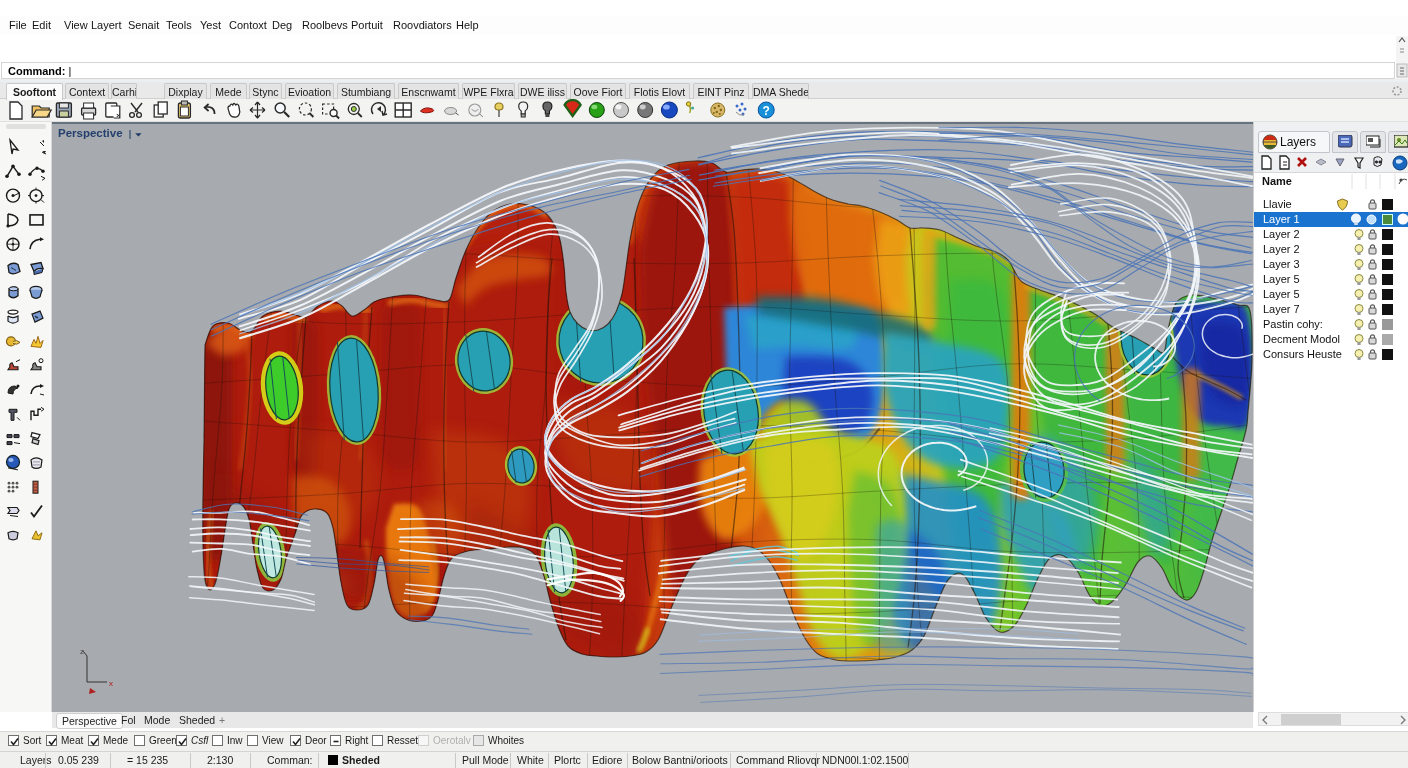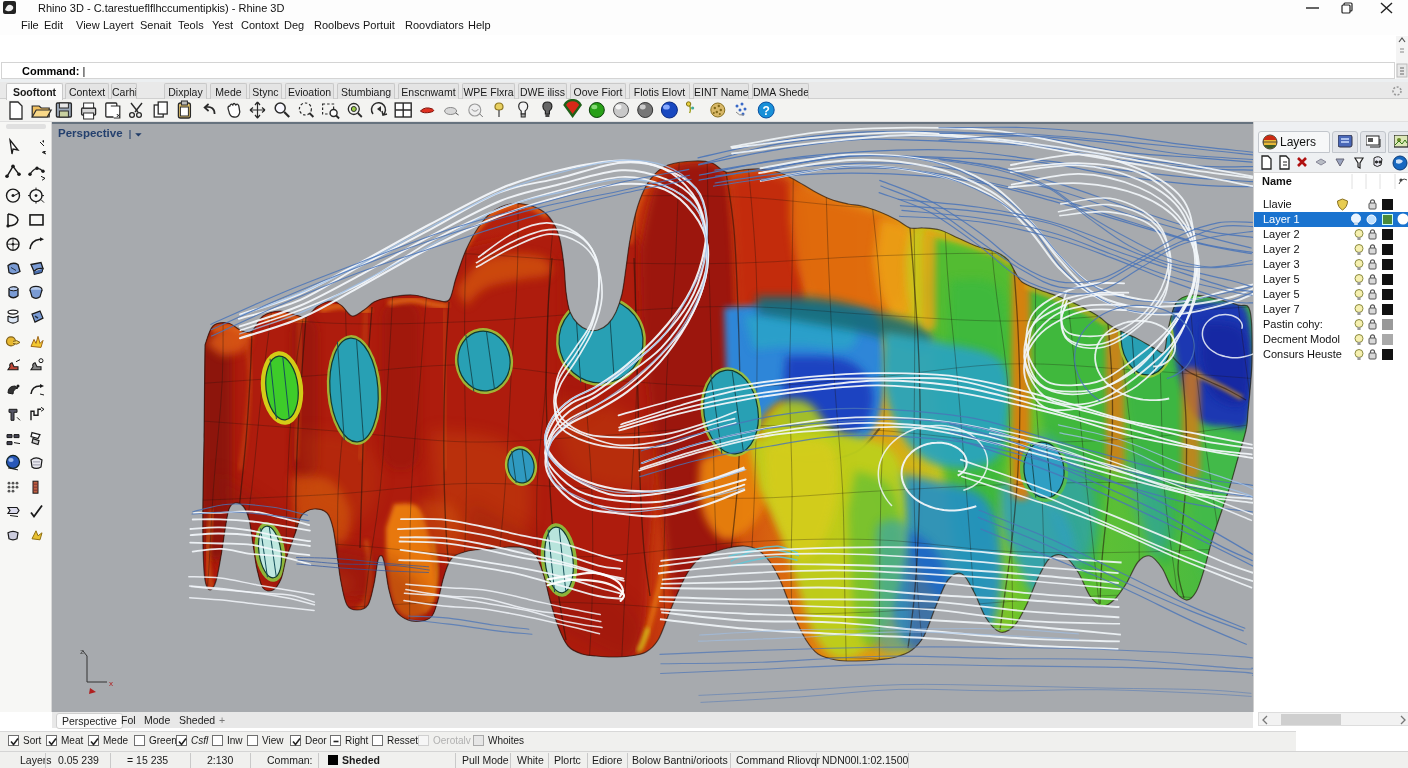--- a/index.html
+++ b/index.html
@@ -5,24 +5,24 @@
 html,body{width:1408px;height:768px;overflow:hidden;background:#fff;
  font-family:"Liberation Sans",sans-serif;-webkit-font-smoothing:antialiased;}
 .abs{position:absolute;}
 #app{position:relative;width:1408px;height:768px;}
 
 #title{left:0;top:0;width:1408px;height:16px;background:#fdfdfd;font-size:11px;color:#111;}
 #title .txt{position:absolute;left:38px;top:2px;}
 #winbtn{position:absolute;right:0;top:0;width:140px;height:16px;}
 
 #menu{left:0;top:16px;width:1408px;height:19px;background:#fdfdfd;font-size:11px;color:#141414;}
-#menu span{position:absolute;top:3px;margin-left:12px;}
+#menu span{position:absolute;top:3px;}
 
 #cmdhist{left:1px;top:36px;width:1394px;height:26px;background:#fff;border:1px solid #c8c8c8;font-size:11px;color:#1a1a1a;padding:1px 6px;line-height:12px;}
-#cmdline{left:1px;top:62px;width:1394px;height:17px;background:#fff;border:1px solid #d4d4d4;font-size:11px;color:#000;padding:2px 20px;font-weight:bold;}
+#cmdline{left:1px;top:62px;width:1394px;height:17px;background:#fff;border:1px solid #d4d4d4;font-size:11px;color:#000;padding:2px 6px;font-weight:bold;}
 #cmdscroll{left:1396px;top:36px;width:12px;height:43px;background:#f4f4f4;}
 #belowcmd{left:0;top:79px;width:1408px;height:3px;background:#eceff1;}
 
 #tabbar{left:0;top:82px;width:1408px;height:17px;background:#e9e9e9;border-bottom:1px solid #d0d0d0;font-size:11px;color:#1a1a1a;}
 #tabbar .tab{position:absolute;top:1px;height:16px;padding-top:2px;background:#e4e4e4;border:1px solid #c9c9c9;border-bottom:none;border-radius:2px 2px 0 0;white-space:nowrap;text-align:center;overflow:hidden;font-size:10.5px;}
 #tabbar .tab.act{background:#fbfbfb;font-weight:bold;height:17px;z-index:3;}
 
 #toolbar{left:0;top:99px;width:1408px;height:23px;background:#f3f3f1;border-bottom:1px solid #e0e0e0;}
 
 #sidebar{left:0;top:122px;width:52px;height:590px;background:#f7f7f5;border-right:1px solid #d8d8d8;}
@@ -39,42 +39,29 @@
 #rlist .hdr{position:absolute;left:8px;top:2px;font-weight:bold;font-size:11px;color:#111;}
 .lrow{position:absolute;left:0;width:155px;height:15px;font-size:11px;color:#111;}
 .lrow .nm{position:absolute;left:9px;top:1px;white-space:nowrap;}
 .lrow.sel{background:#1a73cf;color:#fff;}
 .sw{position:absolute;left:128px;top:2px;width:11px;height:11px;background:#111;}
 #rscroll{position:absolute;left:4px;top:590px;width:151px;height:14px;background:#f2f2f2;border:1px solid #ddd;}
 
 #vptabs{left:52px;top:712px;width:1201px;height:16px;background:#e8e8e8;font-size:10.5px;color:#222;}
 #vptabs .vt{position:absolute;top:1px;padding:1px 5px;}
 #vptabs .vt.act{background:#fbfbfb;border:1px solid #cfcfcf;border-radius:3px;font-weight:normal;}
-#chkrow{left:0;top:731px;width:1296px;height:20px;background:#f0f0ee;border-top:1px solid #d8d8d8;font-size:10px;color:#1a1a1a;}
+#chkrow{left:0;top:731px;width:1408px;height:20px;background:#f0f0ee;border-top:1px solid #d8d8d8;font-size:10px;color:#1a1a1a;}
 .chk{position:absolute;top:3px;width:11px;height:11px;background:#fff;border:1px solid #707070;}
 .chk svg{position:absolute;left:-1px;top:-1px;}
 .chklbl{position:absolute;top:3px;}
 #status{left:0;top:751px;width:1408px;height:17px;background:#f0f0ee;border-top:1px solid #d4d4d4;font-size:10.5px;color:#1a1a1a;}
 #status span{position:absolute;top:2px;}
 #status .sep{position:absolute;top:1px;width:1px;height:15px;background:#c9c9c9;}
 </style></head><body>
 <div id="app">
-<div id="title" class="abs">
-      <svg class="abs" style="left:3px;top:1px" width="14" height="14">
-        <rect x="0" y="0" width="13" height="13" rx="2" fill="#222"></rect>
-        <path d="M2 9 Q4 3 8 4 Q11 5 10 8 Q8 11 4 10 Z" fill="#eee"></path>
-      </svg>
-      <span class="txt">Rhino 3D - C.tarestueflflhccumentipkis) - Rhine 3D</span>
-      <svg id="winbtn" width="140" height="16">
-        <line x1="38" y1="8" x2="51" y2="8" stroke="#222" stroke-width="1.4"></line>
-        <rect x="76" y="3" width="8" height="8" fill="none" stroke="#222" stroke-width="1.2" rx="1"></rect>
-        <rect x="74" y="5" width="8" height="8" fill="#fdfdfd" stroke="#222" stroke-width="1.2" rx="1"></rect>
-        <path d="M113 3 L124 13 M124 3 L113 13" stroke="#222" stroke-width="1.4"></path>
-      </svg>
-    </div>
     <div id="menu" class="abs">
       <span style="left:9px">File</span>
       <span style="left:32px">Edit</span>
       <span style="left:64px">View</span>
       <span style="left:91px">Layert</span>
       <span style="left:128px">Senait</span>
       <span style="left:166px">Teols</span>
       <span style="left:200px">Yest</span>
       <span style="left:229px">Contoxt</span>
       <span style="left:272px">Deg</span>
@@ -98,21 +85,21 @@
       <span class="tab" style="left:164px;width:43px">Dixplay</span>
       <span class="tab" style="left:210px;width:37px">Mede</span>
       <span class="tab" style="left:249px;width:33px">Stync</span>
       <span class="tab" style="left:285px;width:49px">Evioation</span>
       <span class="tab" style="left:337px;width:58px">Stumbiang</span>
       <span class="tab" style="left:398px;width:61px">Enscnwamt</span>
       <span class="tab" style="left:462px;width:53px">WPE Flxra</span>
       <span class="tab" style="left:518px;width:49px">DWE iliss</span>
       <span class="tab" style="left:570px;width:56px">Oove Fiort</span>
       <span class="tab" style="left:629px;width:61px">Flotis Elovt</span>
-      <span class="tab" style="left:693px;width:56px">EINT Name</span>
+      <span class="tab" style="left:693px;width:56px">EINT Pinz</span>
       <span class="tab" style="left:752px;width:57px">DMA Sheded</span>
       <svg class="abs" style="left:1390px;top:2px" width="14" height="14">
         <circle cx="7" cy="7" r="4" fill="none" stroke="#999" stroke-width="1.6" stroke-dasharray="2 1.6"></circle>
       </svg>
     </div>
     <svg id="toolbar" class="abs" width="1408" height="23">
       <g transform="translate(6.0,1)">
         <path d="M4 2 h8 l4 4 v13 h-12 z" fill="#fff" stroke="#2a2a2a" stroke-width="1.3"></path>
       </g>
       <g transform="translate(30.2,1)">

